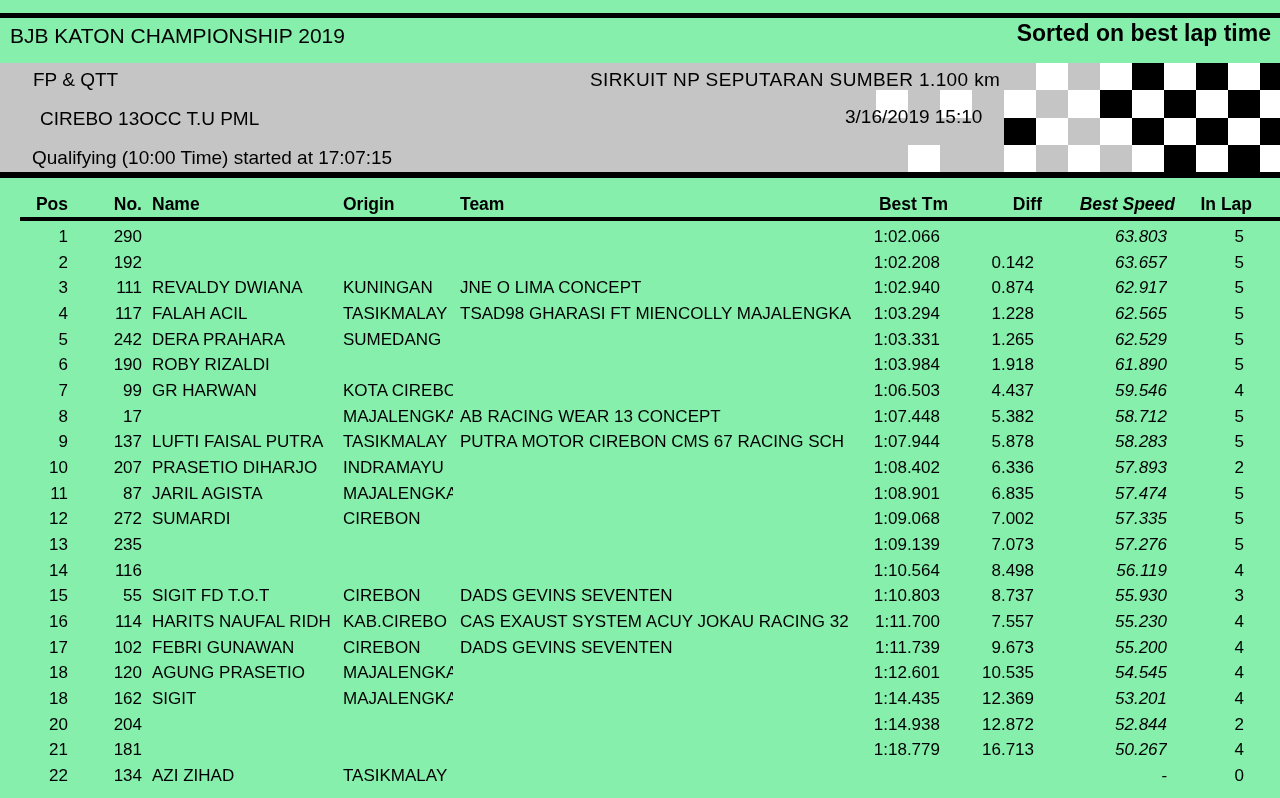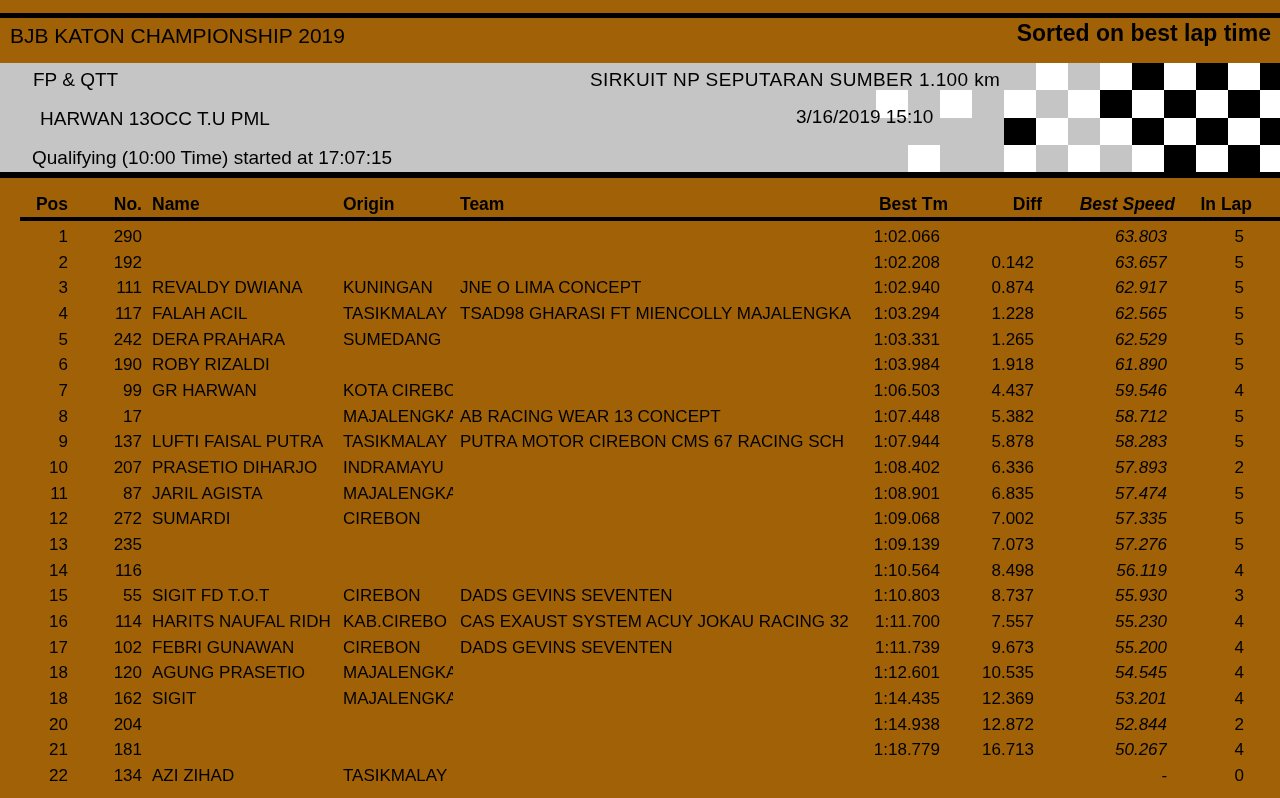--- a/index.html
+++ b/index.html
@@ -1,38 +1,38 @@
 <!DOCTYPE html>
 <html><head>
 <meta charset="utf-8">
 <style>
   html,body{margin:0;padding:0;background:#ffffff;}
   .page{
-    position:relative;width:1280px;height:798px;background:#a16207;
+    position:relative;width:1280px;height:798px;background:#86efac;
     font-family:"Liberation Sans",sans-serif;color:#000;overflow:hidden;
   }
   .rule{position:absolute;background:#000;}
   #topRule{left:0;top:13px;width:1280px;height:5px;}
   #bandBottomRule{left:0;top:172px;width:1280px;height:6px;}
   #headUnderline{left:20px;top:217px;width:1260px;height:4px;}
 
   
   .titlebar{position:absolute;left:0;top:18px;width:1280px;height:39px;}
   .title{position:absolute;left:10px;top:6px;font-size:21px;white-space:nowrap;}
   .sortnote{position:absolute;right:9px;top:2px;font-size:23px;font-weight:bold;white-space:nowrap;}
 
   
   .band{position:absolute;left:0;top:63px;width:1280px;height:109px;background:#c5c5c5;padding-left:12px;}
   .checker{position:absolute;right:0;top:0;width:416px;height:109px;
     display:grid;grid-template-columns:repeat(13,32px);grid-auto-rows:27.25px;}
   .band .txt{position:absolute;font-size:19px;white-space:nowrap;line-height:22px;}
   .b-session{left:33px;top:6px;}
   .b-circuit{left:590px;top:6px;letter-spacing:.4px;}
   .b-class{left:40px;top:45px;}
-  .b-datetime{left:796px;top:43px;}
+  .b-datetime{left:845px;top:43px;}
   .b-qual{left:32px;top:84px;}
 
   
   .thead{position:absolute;left:0;top:192px;width:1280px;height:25px;line-height:25px;}
   .thead .cell{font-weight:bold;font-size:17.5px;}
   .thead .c-tm,.thead .c-diff,.thead .c-speed,.thead .c-lap{transform:translateX(8px);}
   .tbody{position:absolute;left:0;top:224px;width:1280px;}
   .row{position:relative;height:25.68px;line-height:25.68px;}
   .cell{position:absolute;top:0;height:100%;white-space:nowrap;overflow:hidden;font-size:17px;}
   .ar{text-align:right;}
@@ -108,21 +108,21 @@
         <div style="background: rgb(255, 255, 255);"></div>
         <div style="background: rgb(197, 197, 197);"></div>
         <div style="background: rgb(255, 255, 255);"></div>
         <div style="background: rgb(0, 0, 0);"></div>
         <div style="background: rgb(255, 255, 255);"></div>
         <div style="background: rgb(0, 0, 0);"></div>
         <div style="background: rgb(255, 255, 255);"></div>
       </div>
     <span class="txt b-session">FP &amp; QTT</span>
     <span class="txt b-circuit">SIRKUIT NP SEPUTARAN SUMBER 1.100 km</span>
-    <span class="txt b-class">HARWAN 13OCC T.U PML</span>
+    <span class="txt b-class">CIREBO 13OCC T.U PML</span>
     <span class="txt b-datetime">3/16/2019 15:10</span>
     <span class="txt b-qual">Qualifying (10:00 Time) started at 17:07:15</span>
   </div>
 
   <div class="rule" id="bandBottomRule"></div>
 
   <div class="thead">
     <span class="cell c-pos ar">Pos</span>
     <span class="cell c-no ar">No.</span>
     <span class="cell c-name">Name</span>

